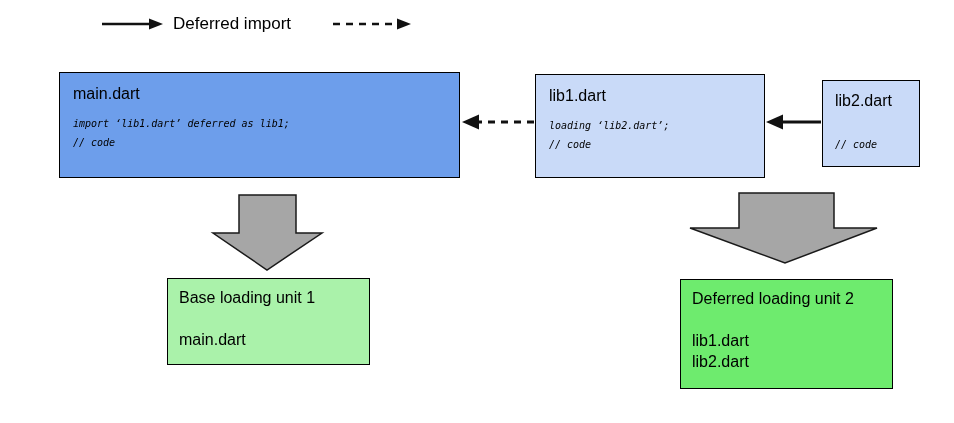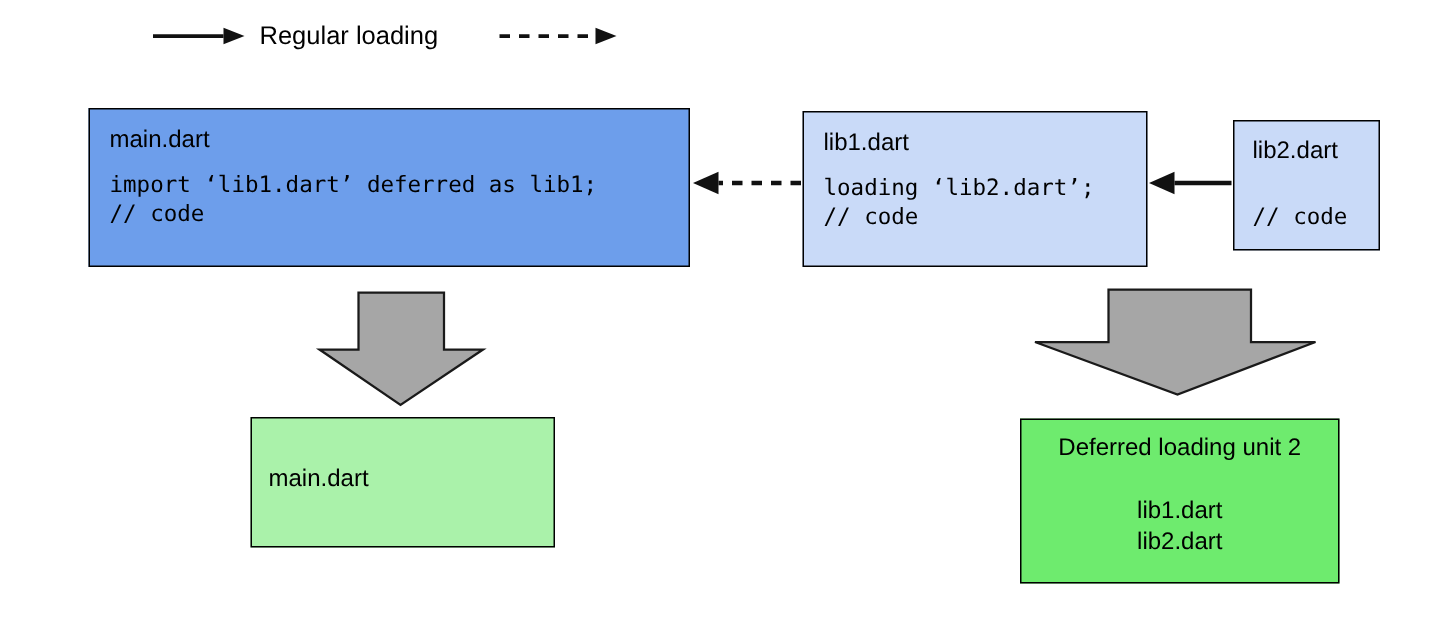--- a/index.html
+++ b/index.html
@@ -39,34 +39,35 @@
   .filebox.lib2  { left: 822px; top: 80px; width: 98px;  height: 87px;  background: #C9DAF8; padding: 10px 12px; }
 
   .box-title {
     font-size: 16px;
     line-height: 20px;
     white-space: nowrap;
   }
   .code {
     margin-top: 10px;
     font-family: "DejaVu Sans Mono", monospace;
-    font-size: 15px;
+    font-size: 10px;
     line-height: 19px;
+    font-style: italic;
   }
   .filebox.lib2 .code { margin-top: 24px; }
   .code-line { white-space: pre; }
 
   .unitbox {
     position: absolute;
     border: 1px solid #000000;
     padding: 9px 11px;
     font-size: 16px;
   }
   .unitbox.base     { left: 167px; top: 278px; width: 203px; height: 87px;  background: #AAF2AA; }
-  .unitbox.deferred { left: 680px; top: 279px; width: 213px; height: 110px; background: #6EEB6E; text-align: center; }
+  .unitbox.deferred { left: 680px; top: 279px; width: 213px; height: 110px; background: #6EEB6E; }
   .unit-title { line-height: 20px; white-space: nowrap; }
   .unit-files { margin-top: 21px; }
   .unit-file  { line-height: 21px; white-space: nowrap; }
 
   .stroke  { stroke: #111111; }
   .arrowfill { fill: #111111; }
   .blockarrow { fill: #A6A6A6; stroke: #1a1a1a; stroke-width: 1.5; }
 </style>
 </head>
 <body>
@@ -93,21 +94,21 @@
     <g>
       <line class="stroke" x1="821" y1="122" x2="783" y2="122" stroke-width="3"></line>
       <polygon class="arrowfill" points="783,114.5 783,129.5 766,122"></polygon>
     </g>
 
     <polygon class="blockarrow" points="239,195 296,195 296,233 322,233 267,270 213,233 239,233"></polygon>
 
     <polygon class="blockarrow" points="739,193 834,193 834,228 877,228 785,263 690,228 739,228"></polygon>
   </svg>
 
-  <div class="legend-label regular">Regular loading</div>
+  <div class="legend-label regular">Deferred import</div>
 
   <div class="filebox main">
     <div class="box-title">main.dart</div>
     <div class="code">
       <div class="code-line">import ‘lib1.dart’ deferred as lib1;</div>
       <div class="code-line">// code</div>
     </div>
   </div>
 
   <div class="filebox lib1">
@@ -119,20 +120,21 @@
   </div>
 
   <div class="filebox lib2">
     <div class="box-title">lib2.dart</div>
     <div class="code">
       <div class="code-line">// code</div>
     </div>
   </div>
 
   <div class="unitbox base">
+    <div class="unit-title">Base loading unit 1</div>
     <div class="unit-files">
       <div class="unit-file">main.dart</div>
     </div>
   </div>
 
   <div class="unitbox deferred">
     <div class="unit-title">Deferred loading unit 2</div>
     <div class="unit-files">
       <div class="unit-file">lib1.dart</div>
       <div class="unit-file">lib2.dart</div>

